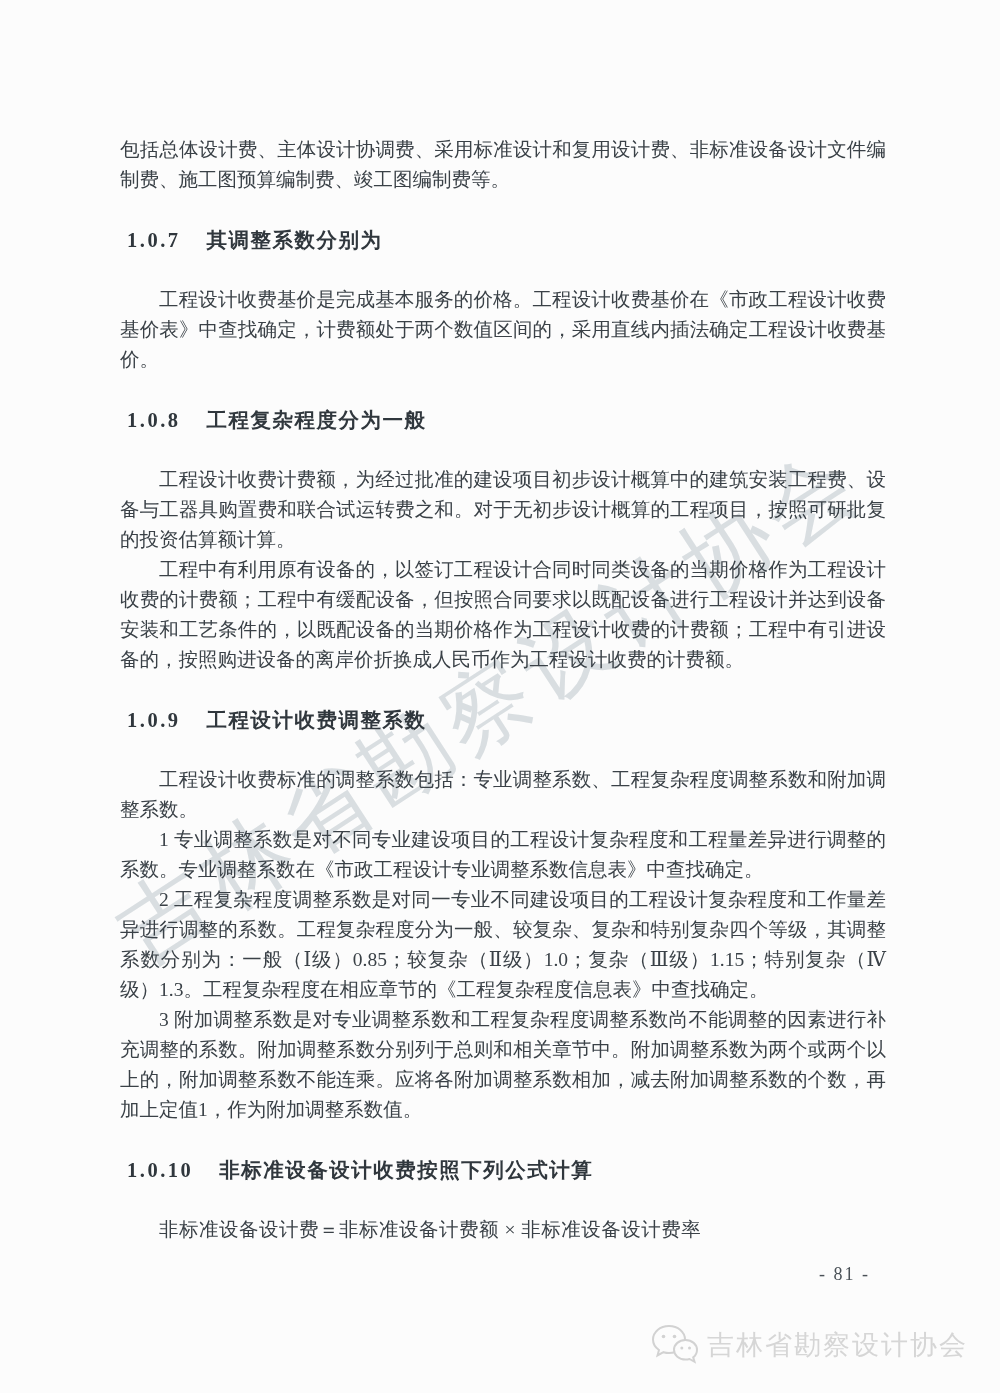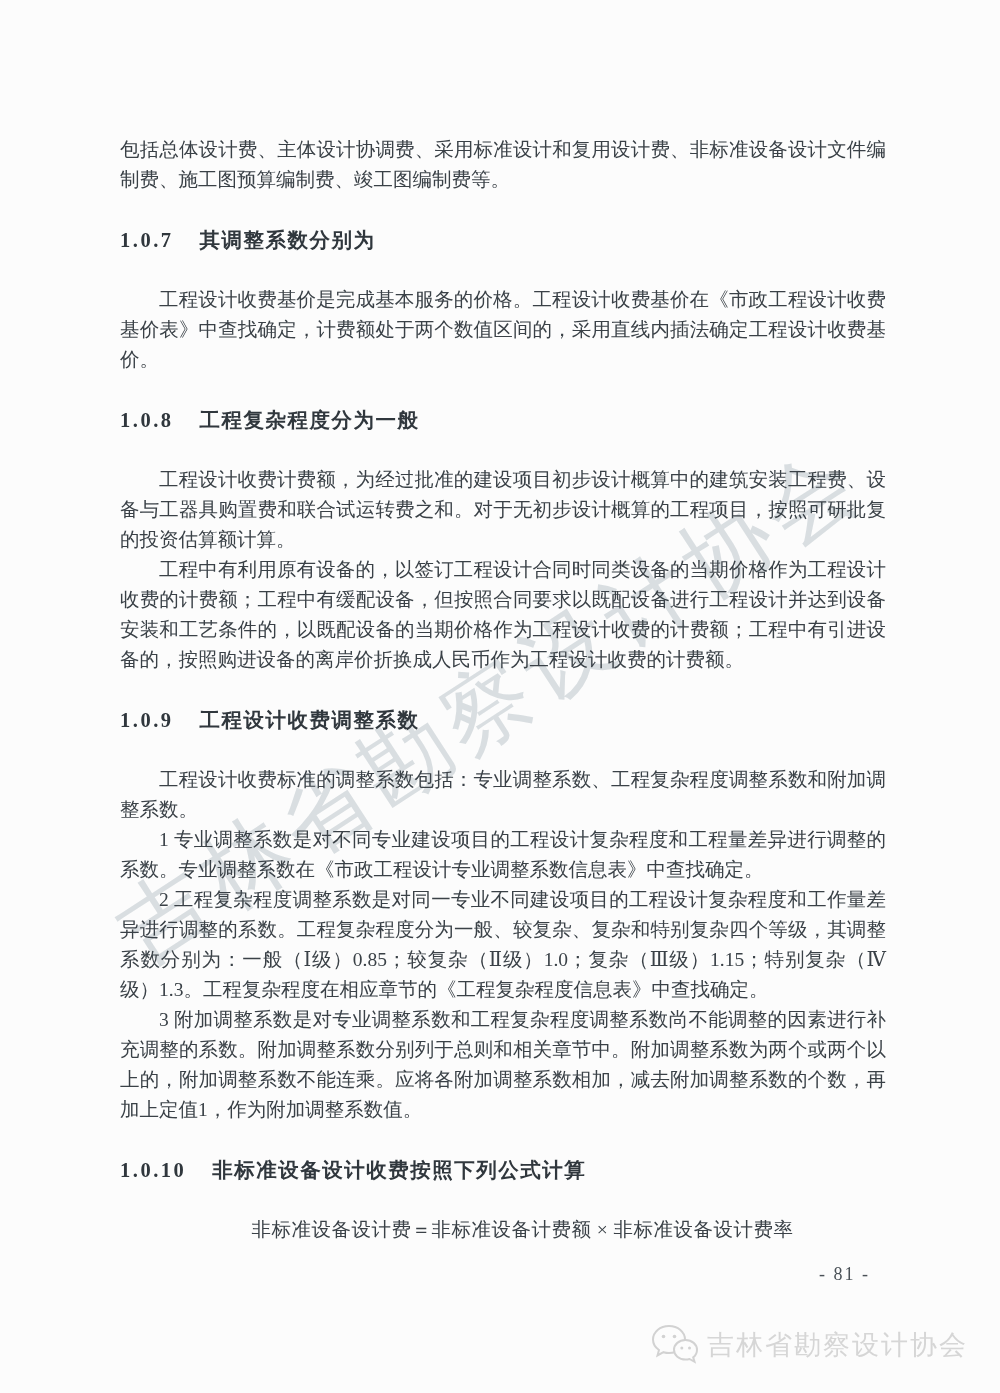--- a/index.html
+++ b/index.html
@@ -50,28 +50,29 @@
     margin: 30px 0;
     font-weight: bold;
     color: #30373d;
     font-size: 20.5px;
     line-height: 30px;
     text-align: left;
   }
   .sec-num {
     letter-spacing: 2.5px;
     margin-right: 26px;
+    margin-left: 7px;
   }
   .sec-title {
     letter-spacing: 1.5px;
   }
   .formula {
     margin: 30px 0 0 0;
     text-indent: 2em;
-    text-align: center;
+    text-align: left;
     letter-spacing: 0.5px;
   }
   .page-number {
     margin: 14px 16px 0 0;
     text-align: right;
     font-size: 18px;
     letter-spacing: 2px;
     color: #4a5157;
   }
   .footer {

